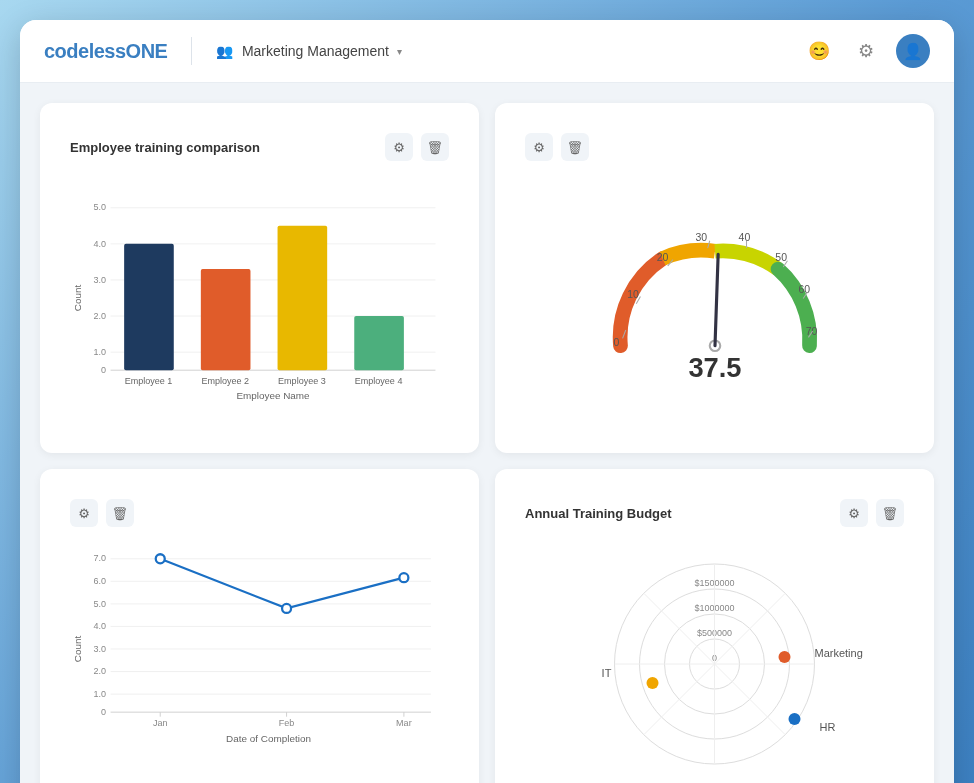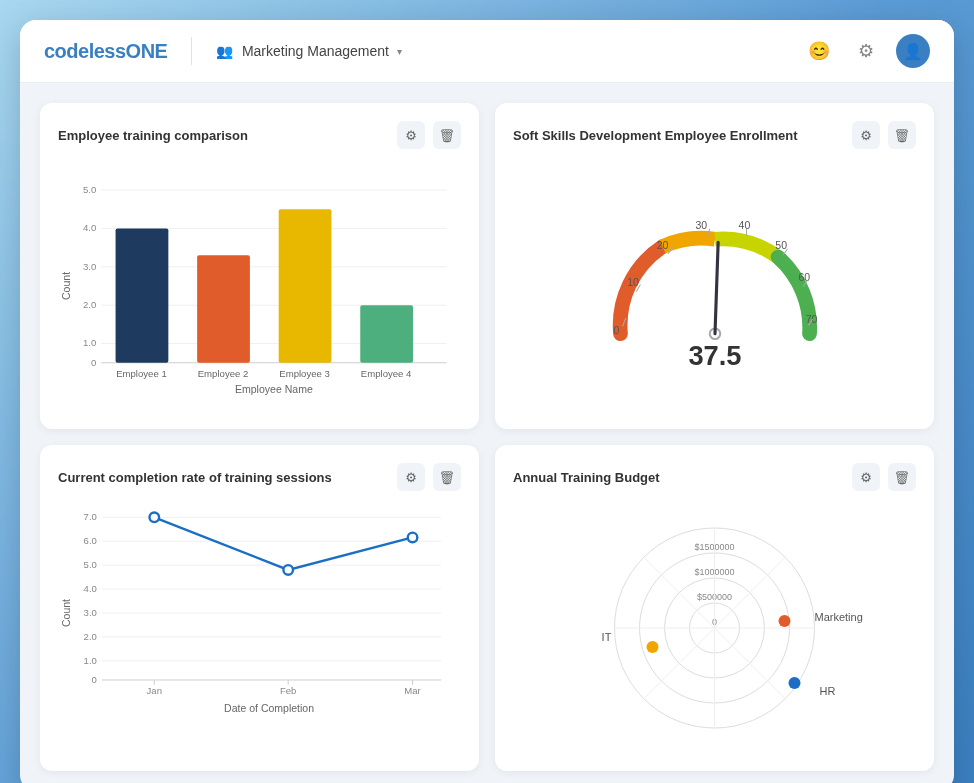--- a/index.html
+++ b/index.html
@@ -83,21 +83,21 @@
     .dashboard {
       display: grid;
       grid-template-columns: 1fr 1fr;
       grid-template-rows: auto auto;
       gap: 16px;
       padding: 20px;
     }
     .card {
       background: white;
       border-radius: 12px;
-      padding: 18px;
+      padding: 30px;
       box-shadow: 0 2px 8px rgba(0,0,0,0.06);
     }
     .card-header {
       display: flex;
       align-items: center;
       justify-content: space-between;
       margin-bottom: 12px;
     }
     .card-title {
       font-size: 13px;
@@ -217,21 +217,20 @@
           <rect x="315" y="140" width="55" height="60" fill="#4caf7d" rx="2"></rect>
           <text x="342" y="215" font-size="10" fill="#666" text-anchor="middle">Employee 4</text>
 
           <text x="225" y="232" font-size="11" fill="#666" text-anchor="middle">Employee Name</text>
         </svg>
       </div>
     </div>
 
     <div class="card">
       <div class="card-header">
-        <span class="card-title">Soft Skills Development Employee Enrollment</span>
         <div class="card-actions">
           <button class="card-action-btn">⚙</button>
           <button class="card-action-btn">🗑</button>
         </div>
       </div>
       <div class="gauge-area">
         <svg viewBox="0 0 280 200" width="300" height="210">
 
           <path d="M 50,155 A 90,90 0 0,1 90,72" stroke="#e05c2a" stroke-width="14" fill="none" stroke-linecap="round"></path>
 
@@ -263,21 +262,20 @@
 
           <line x1="140" y1="155" x2="143" y2="68" stroke="#334" stroke-width="3" stroke-linecap="round"></line>
 
           <text x="140" y="185" font-size="26" font-weight="600" fill="#333" text-anchor="middle">37.5</text>
         </svg>
       </div>
     </div>
 
     <div class="card">
       <div class="card-header">
-        <span class="card-title">Current completion rate of training sessions</span>
         <div class="card-actions">
           <button class="card-action-btn">⚙</button>
           <button class="card-action-btn">🗑</button>
         </div>
       </div>
       <div class="line-chart-area">
         <svg viewBox="0 0 420 230" width="100%" height="100%">
 
           <text x="12" y="115" font-size="11" fill="#666" text-anchor="middle" transform="rotate(-90,12,115)">Count</text>
 

